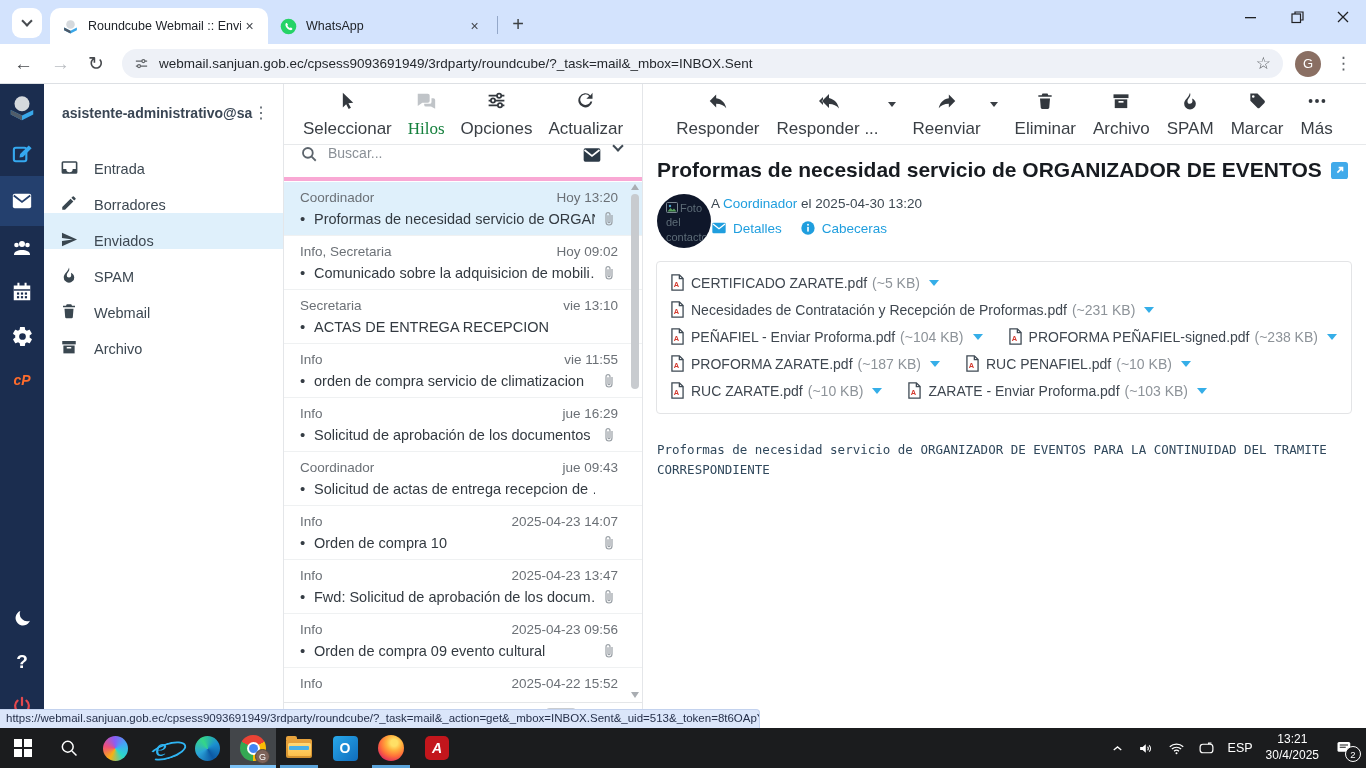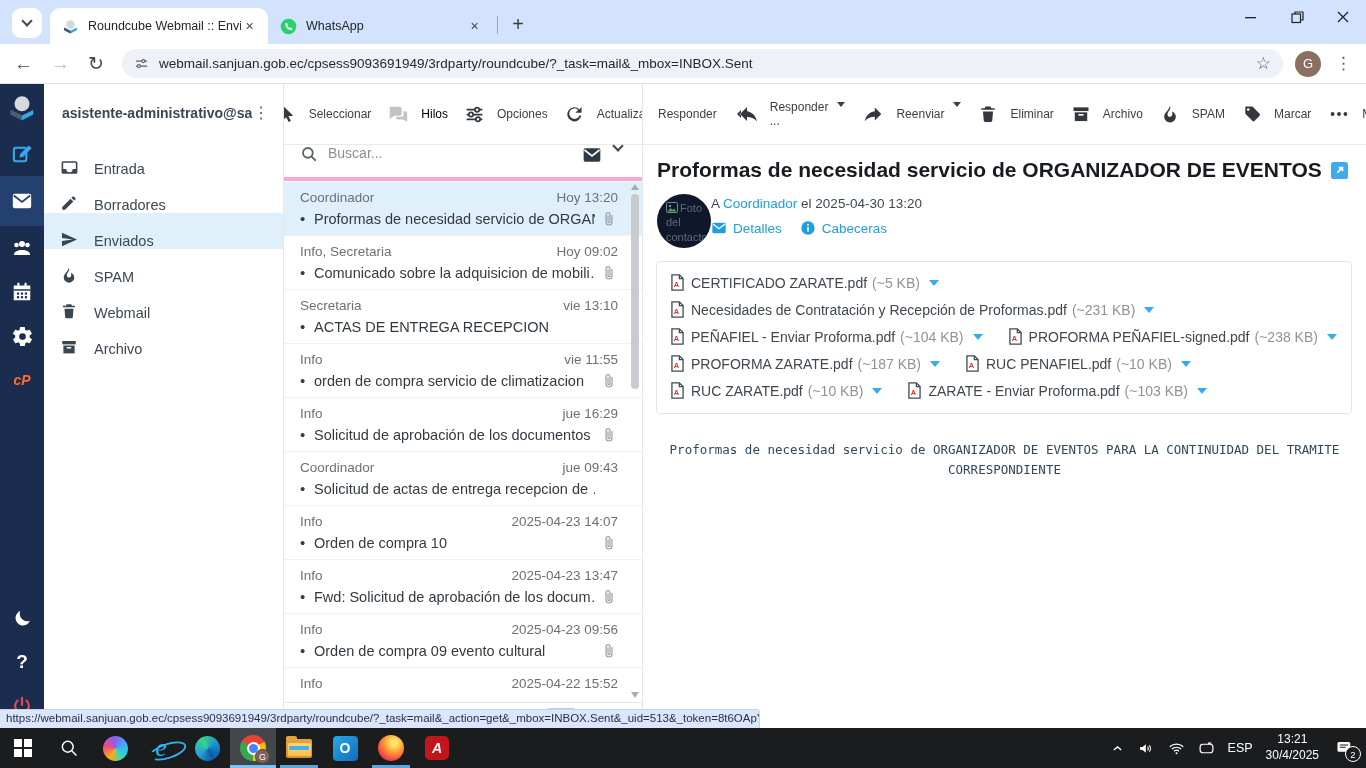--- a/index.html
+++ b/index.html
@@ -50,23 +50,23 @@
   .account-header { height:57px; display:flex; align-items:center; padding:0 14px 0 18px; }
   .account-name { flex:1; font-size:14px; font-weight:bold; color:#3a4654; white-space:nowrap; overflow:hidden; }
   .account-kebab { font-size:16px; color:#57606a; cursor:pointer; }
   .folder-row { height:36px; display:flex; align-items:flex-end; padding:0 16px; font-size:14.5px; color:#3d4852; cursor:pointer; }
   .folder-row.selected { background:#dff0fb; }
   .folder-row .f-ic { width:19px; height:19px; margin-right:15px; color:#3a4750; display:flex; }
 
   
   .list-col { width:359px; border-right:1px solid #e4e6e9; flex:0 0 auto; position:relative; overflow:hidden; }
   .list-toolbar { height:61px; border-bottom:1px solid #e7e9eb; display:flex; align-items:center; justify-content:center; gap:16px; }
-  .tbtn { display:flex; flex-direction:row; align-items:center; gap:12px; color:#3a3f45; font-size:12px; cursor:pointer; }
+  .tbtn { display:flex; flex-direction:column; align-items:center; gap:7px; color:#3a3f45; font-size:17px; cursor:pointer; }
   .tbtn .t-ic { height:22px; display:flex; align-items:center; }
-  .tbtn.disabled { color:#000000; }
+  .tbtn.disabled { color:#15803d;font-family:Liberation Serif, serif; }
   .search-row { height:36px; border-bottom:4px solid #f9a8d4; display:flex; align-items:flex-start; padding:0 12px 0 16px; }
   .search-ic { color:#5c646c; margin-right:10px; display:flex; }
   .search-input { flex:1; border:none; outline:none; font-size:14px; color:#3a4148; background:transparent; font-family:"Liberation Sans",sans-serif; }
   .search-input::placeholder { color:#8a9097; }
   .search-scope-ic { color:#2c3a47; margin:0 10px 0 4px; display:flex; cursor:pointer; }
   .search-chev { width:8px; height:8px; border-right:2px solid #3f4a54; border-bottom:2px solid #3f4a54; transform:rotate(45deg); margin:-3px 8px 0 2px; cursor:pointer; }
   .msg-rows { position:absolute; top:98px; bottom:26px; left:0; right:0; overflow:hidden; }
   .msg-row { height:54px; padding:8px 24px 0 16px; border-bottom:1px solid #eff1f2; cursor:pointer; }
   .msg-row.selected { background:#dff0fb; }
   .msg-line1 { display:flex; font-size:13.5px; color:#6b7076; }
@@ -99,21 +99,21 @@
   .meta-line1 .to-link { color:#1f9ede; cursor:pointer; }
   .meta-line2 { display:flex; gap:18px; margin-top:9px; font-size:13.5px; }
   .meta-link { display:flex; align-items:center; gap:6px; color:#1f9ede; cursor:pointer; }
   .att-box { margin:13px 14px 0 13px; border:1px solid #e3e4e6; border-radius:4px; padding:12px 14px 4px 14px; }
   .att-row { display:flex; gap:26px; margin-bottom:10px; }
   .att-item { display:flex; align-items:center; cursor:pointer; white-space:nowrap; }
   .att-pdf-ic { display:flex; margin-right:7px; }
   .att-name { font-size:14px; color:#3f4750; }
   .att-size { font-size:14px; color:#8d9399; margin-left:5px; }
   .att-caret { width:0; height:0; border-left:5px solid transparent; border-right:5px solid transparent; border-top:6px solid #35aee8; margin-left:9px; cursor:pointer; }
-  .msg-body { margin:26px 14px 0 14px; font-family:"DejaVu Sans Mono", monospace; font-size:12.5px; color:#30485c; line-height:1.6;text-align:center; }
+  .msg-body { margin:26px 14px 0 14px; font-family:"DejaVu Sans Mono", monospace; font-size:12.5px; color:#30485c; line-height:1.6; }
 
   
   .statusbar { position:absolute; left:0; bottom:40px; height:19px; max-width:760px; background:#dbe6fa; border:1px solid #c3d2ee; border-left:none; border-bottom:none; border-radius:0 4px 0 0; font-size:11.5px; color:#26304a; padding:2px 8px 0 6px; white-space:nowrap; overflow:hidden; z-index:50; }
 
   
   .taskbar { position:absolute; bottom:0; left:0; width:100%; height:40px; background:#1b1c1e; display:flex; align-items:center; z-index:60; }
   .tb-btn { width:46px; height:40px; display:flex; align-items:center; justify-content:center; position:relative; cursor:pointer; }
   .tb-btn.open::after { content:""; position:absolute; bottom:0; left:4px; right:4px; height:3px; background:#5ba3d9; }
   .tb-btn.active-app { background:#43464a; }
   .tb-btn.active-app::after { content:""; position:absolute; bottom:0; left:0; right:0; height:3px; background:#7cc1f5; }

